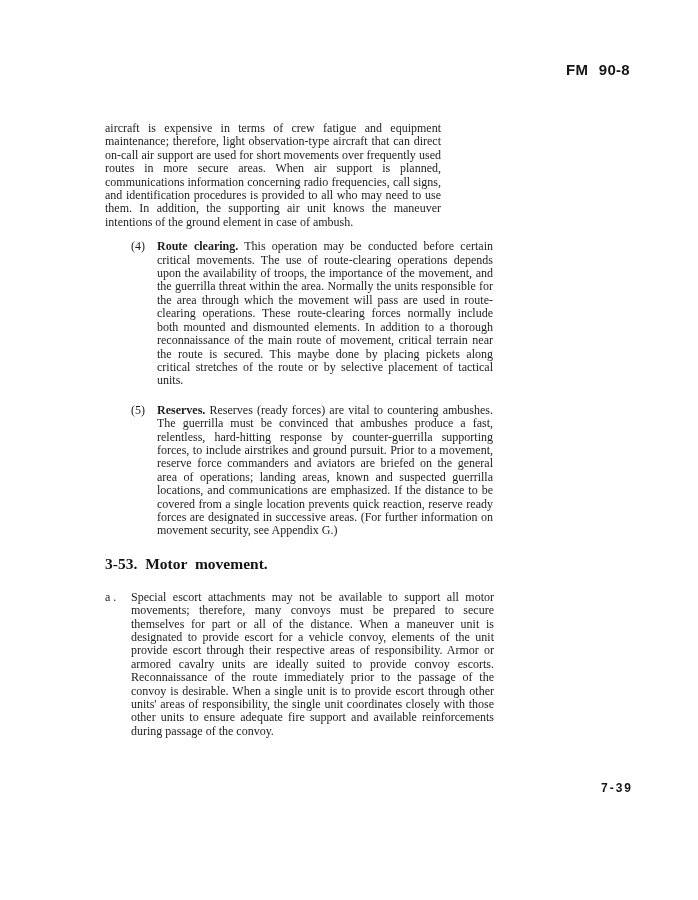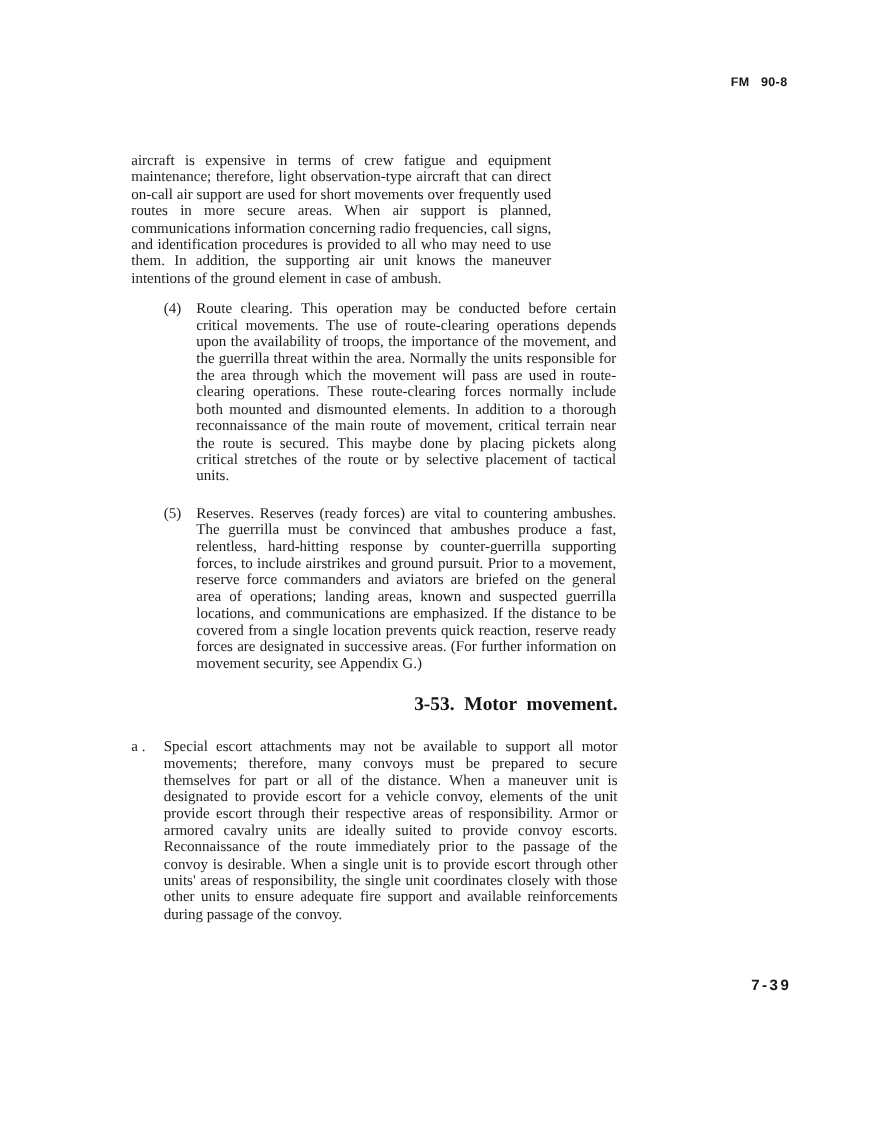--- a/index.html
+++ b/index.html
@@ -15,21 +15,21 @@
     overflow: hidden;
     font-family: "Liberation Serif", serif;
     color: #1c1c1c;
   }
   .fm-header {
     position: absolute;
     top: 61px;
     right: 68px;
     font-family: "Liberation Sans", sans-serif;
     font-weight: bold;
-    font-size: 10px;
+    font-size: 15px;
     word-spacing: 6px;
     letter-spacing: 0.3px;
     color: #161616;
   }
   .content {
     position: absolute;
     left: 105px;
     top: 122px;
     width: 389px;
     font-size: 12px;
@@ -47,28 +47,28 @@
     width: 336px;
     box-sizing: content-box;
   }
   .numbered-item.second { margin-top: 16px; }
   .num-marker {
     position: absolute;
     left: 0;
     top: 0;
   }
   .item-body { margin: 0; }
-  .lead { font-weight: normal; }
+  .lead { font-weight: bold; }
   .section-heading {
     margin: 17px 0 19px 0;
     font-size: 15.5px;
     line-height: 17px;
     font-weight: bold;
     word-spacing: 4px;
-    text-align: right;
+    text-align: left;
     color: #141414;
   }
   .sub-item {
     position: relative;
     padding-left: 26px;
     width: 363px;
     box-sizing: content-box;
   }
   .sub-marker {
     position: absolute;

